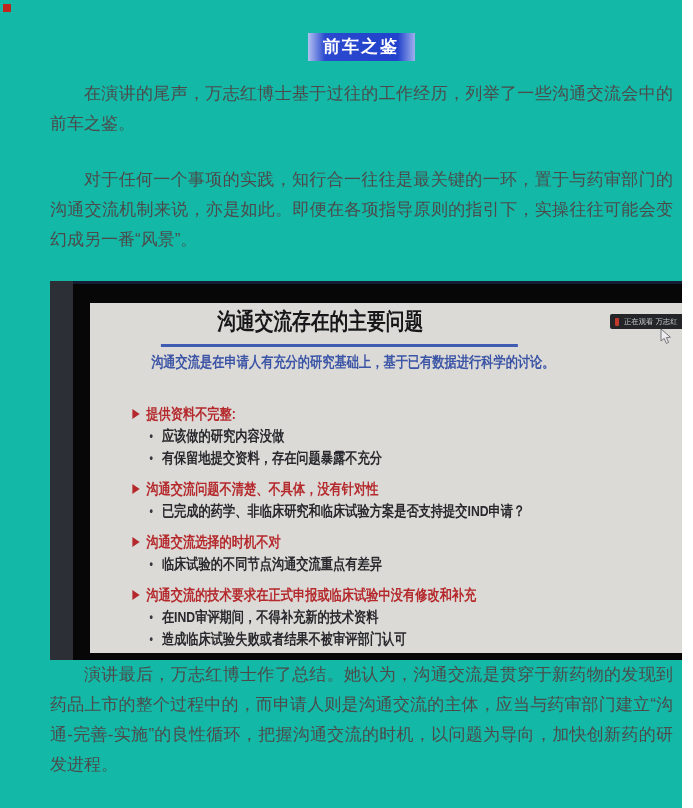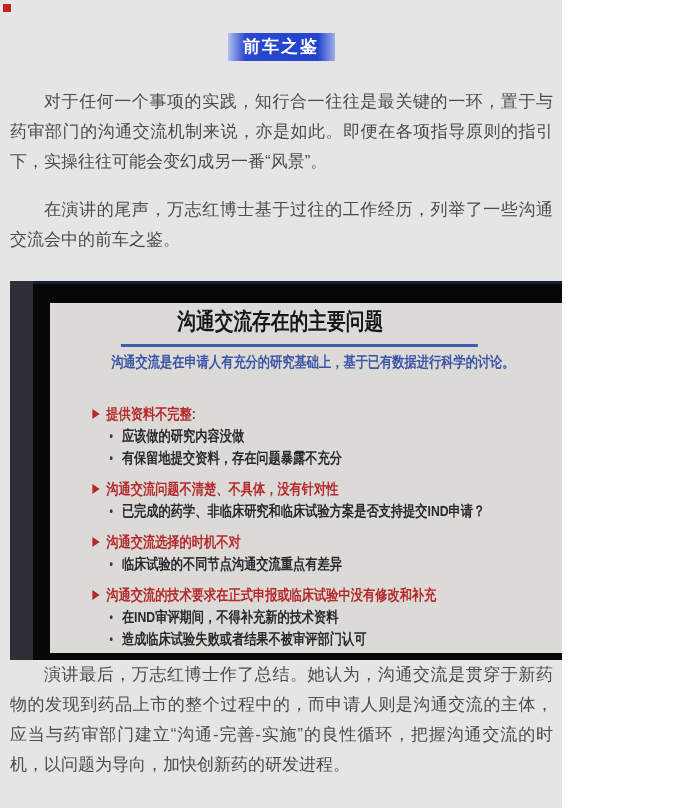--- a/index.html
+++ b/index.html
@@ -1,17 +1,17 @@
 <!DOCTYPE html>
 <html><head>
 <meta charset="utf-8">
 <style>
   html,body{margin:0;padding:0;background:#ffffff;}
   body{font-family:"Liberation Sans","DejaVu Sans",sans-serif;}
-  .page{position:relative;width:562px;height:808px;background:#e5e5e5;overflow:hidden;}
+  .page{position:relative;width:642px;height:808px;background:#14b8a6;overflow:hidden;padding-left:40px;}
   .corner-mark{position:absolute;left:3px;top:4px;width:8px;height:8px;background:#c2271d;}
   .badge{width:107px;height:28px;margin:33px auto 0;text-align:center;line-height:28px;
     color:#fff;font-size:17px;font-weight:bold;letter-spacing:2px;
     background:linear-gradient(90deg,#b3c0f1 0%,#2a49ce 16%,#2342cc 84%,#9fb0ec 100%);}
   .para{margin:0;padding:0 9px 0 10px;font-size:17px;line-height:30px;color:#4b4b4b;
     text-align:justify;text-indent:2em;}
   .p1{margin-top:26px;}
   .p2{margin-top:18px;}
   .p3{}
 
@@ -49,22 +49,22 @@
 <body>
 
 <div class="page">
 
   <div class="corner-mark"></div>
 
   <div class="badge">
     <span>前车之鉴</span>
   </div>
 
+  <p class="para p2">在演讲的尾声，万志红博士基于过往的工作经历，列举了一些沟通交流会中的前车之鉴。</p>
   <p class="para p1">对于任何一个事项的实践，知行合一往往是最关键的一环，置于与药审部门的沟通交流机制来说，亦是如此。即便在各项指导原则的指引下，实操往往可能会变幻成另一番“风景”。</p>
-  <p class="para p2">在演讲的尾声，万志红博士基于过往的工作经历，列举了一些沟通交流会中的前车之鉴。</p>
 
   <div class="video">
     <div class="strip-l"></div>
     <div class="strip-r"></div>
     <div class="topline"></div>
     <div class="reddot"></div>
 
     <div class="slide">
       <div class="slide-inner">
         <h2 class="slide-title">沟通交流存在的主要问题</h2>

